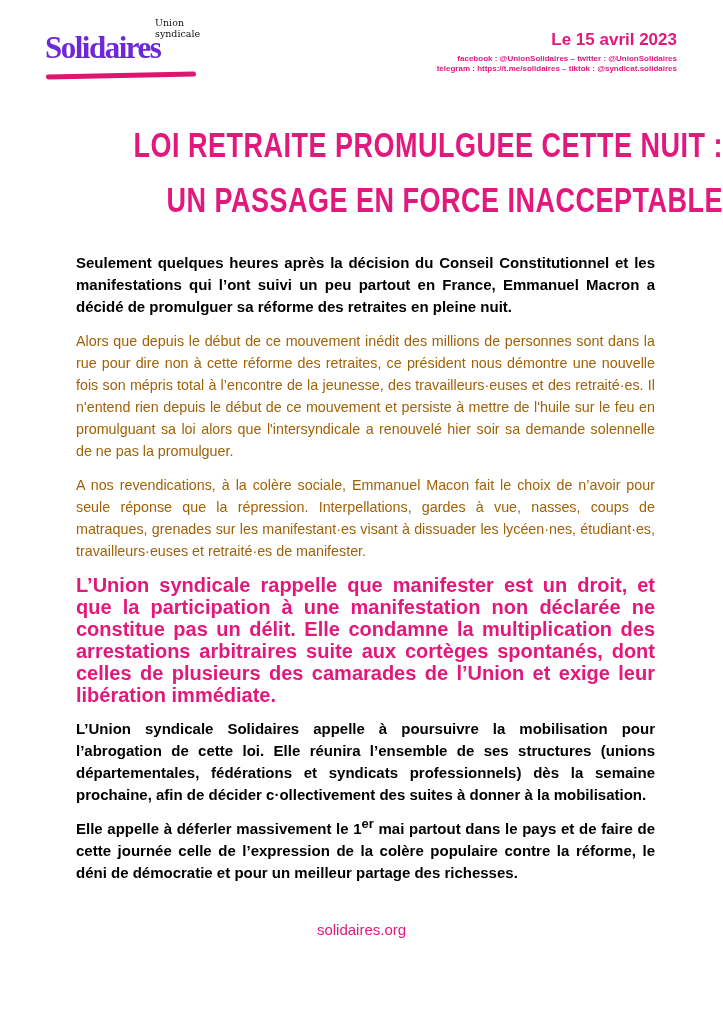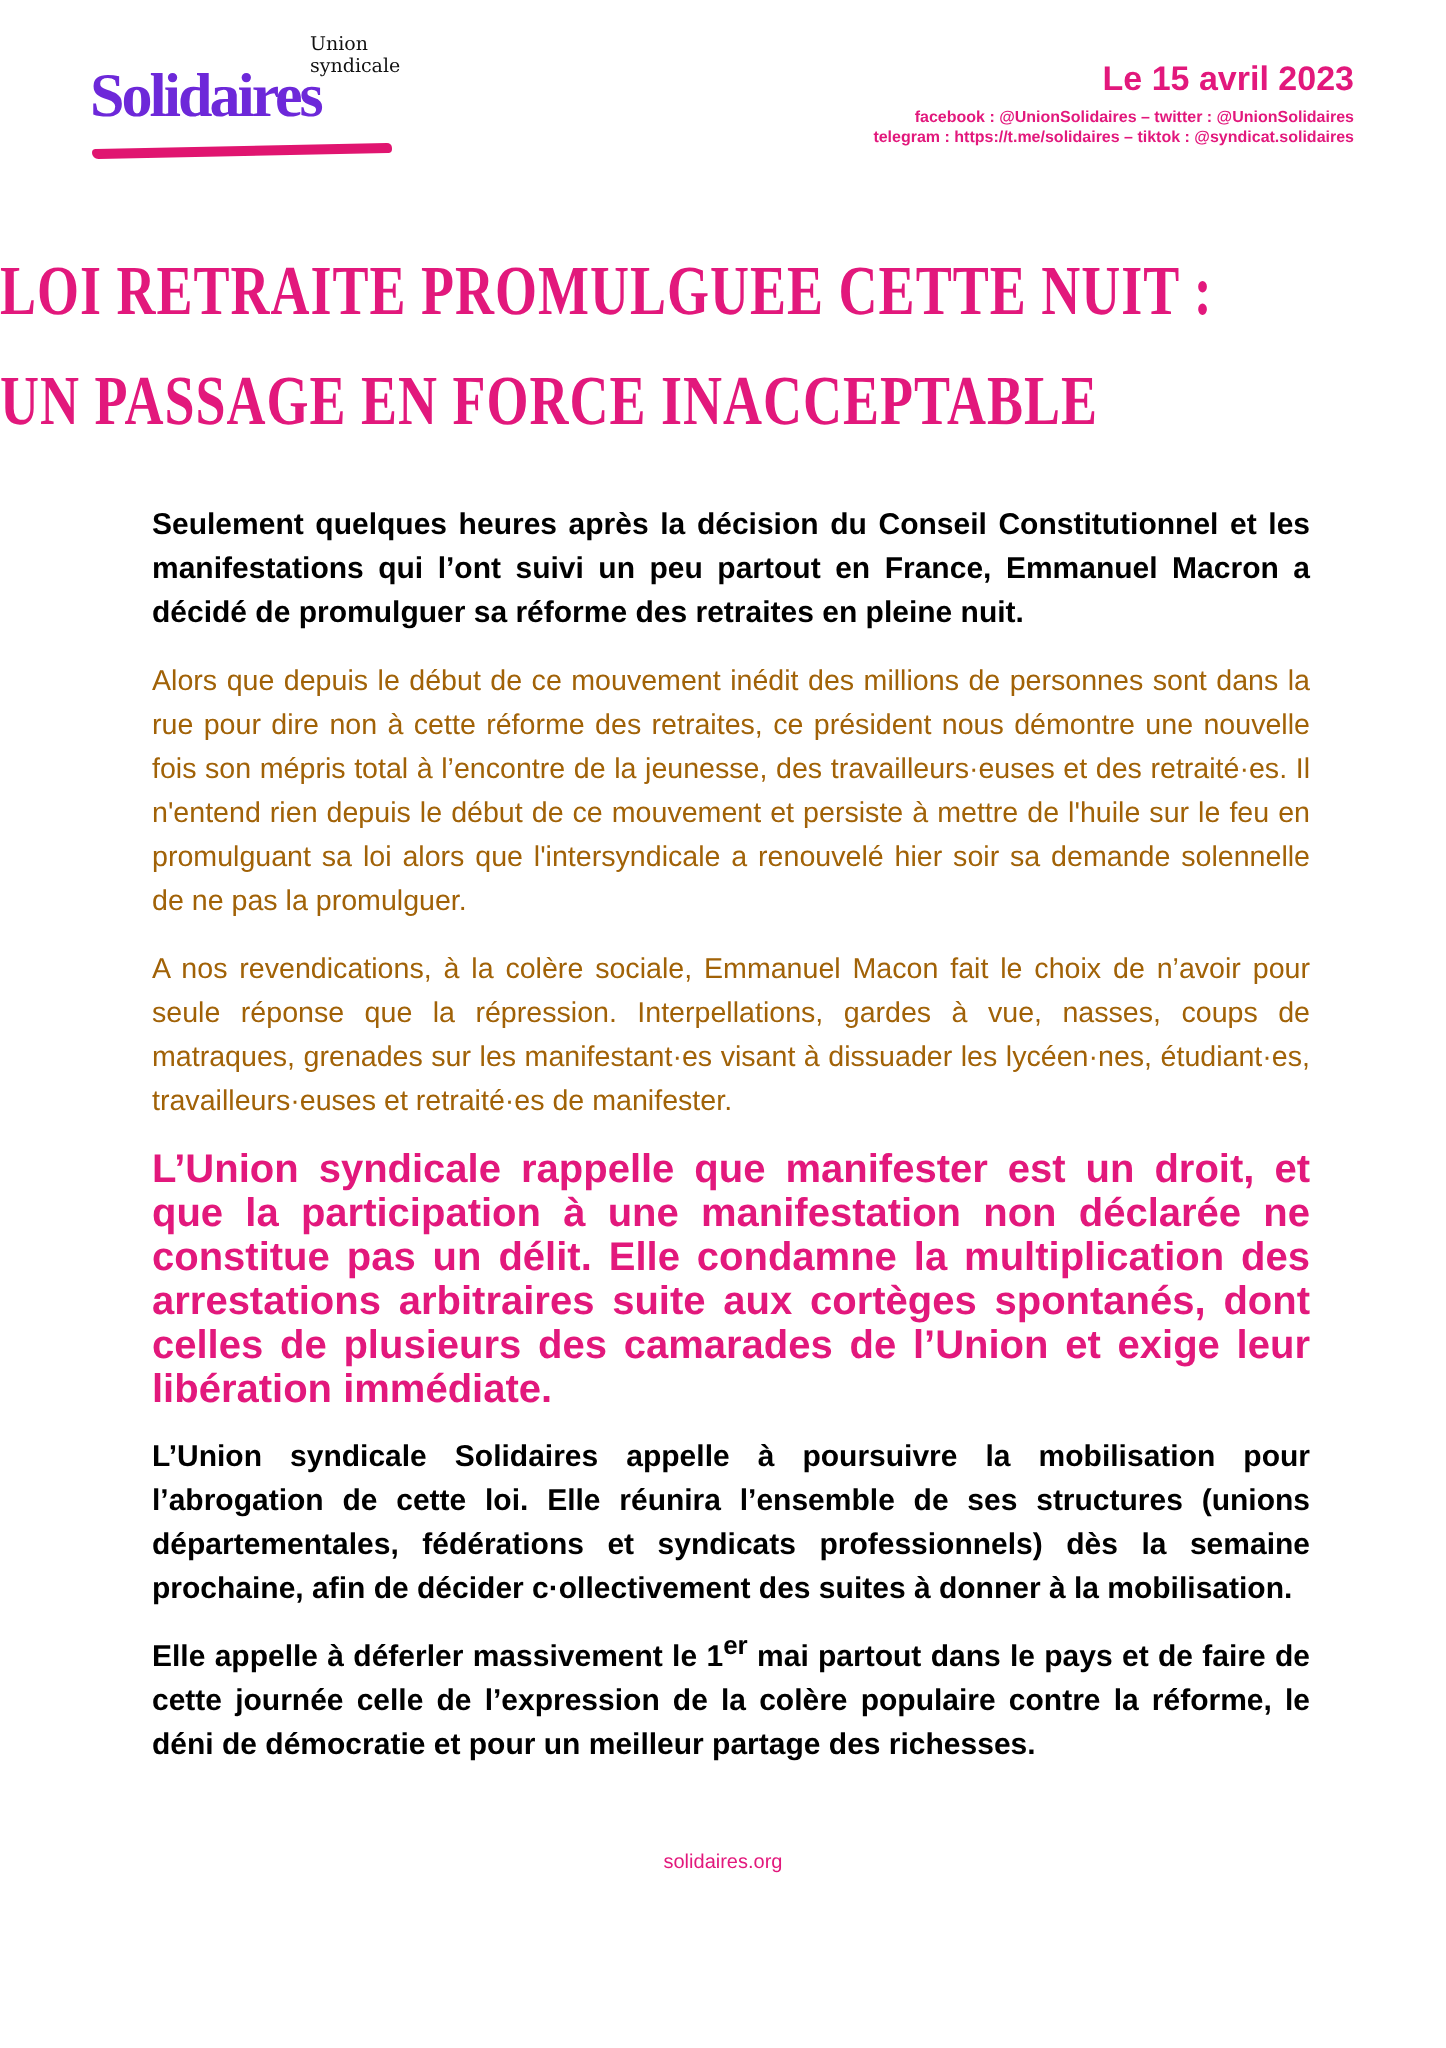--- a/index.html
+++ b/index.html
@@ -77,23 +77,22 @@
     line-height: 9.5px;
     white-space: nowrap;
   }
 
   
   .title-block {
     position: absolute;
     top: 122px;
     left: 0;
     width: 100%;
-    text-align: left;
+    text-align: right;
     color: var(--accent);
-    font-family: Liberation Serif, serif;
   }
   .title-line {
     display: block;
     height: 55px;
     line-height: 42px;
     font-size: 27px;
     font-weight: bold;
     letter-spacing: 0.5px;
     transform: scaleY(1.3);
     transform-origin: 50% 25%;
@@ -120,21 +119,21 @@
   
   .footer {
     position: absolute;
     top: 921px;
     left: 0;
     width: 100%;
     text-align: center;
   }
   .footer-url {
     color: var(--accent);
-    font-size: 10px;
+    font-size: 15px;
     font-weight: 500;
     text-decoration: none;
     cursor: pointer;
   }
 </style>
 </head>
 <body>
 
 <div class="page">
 

